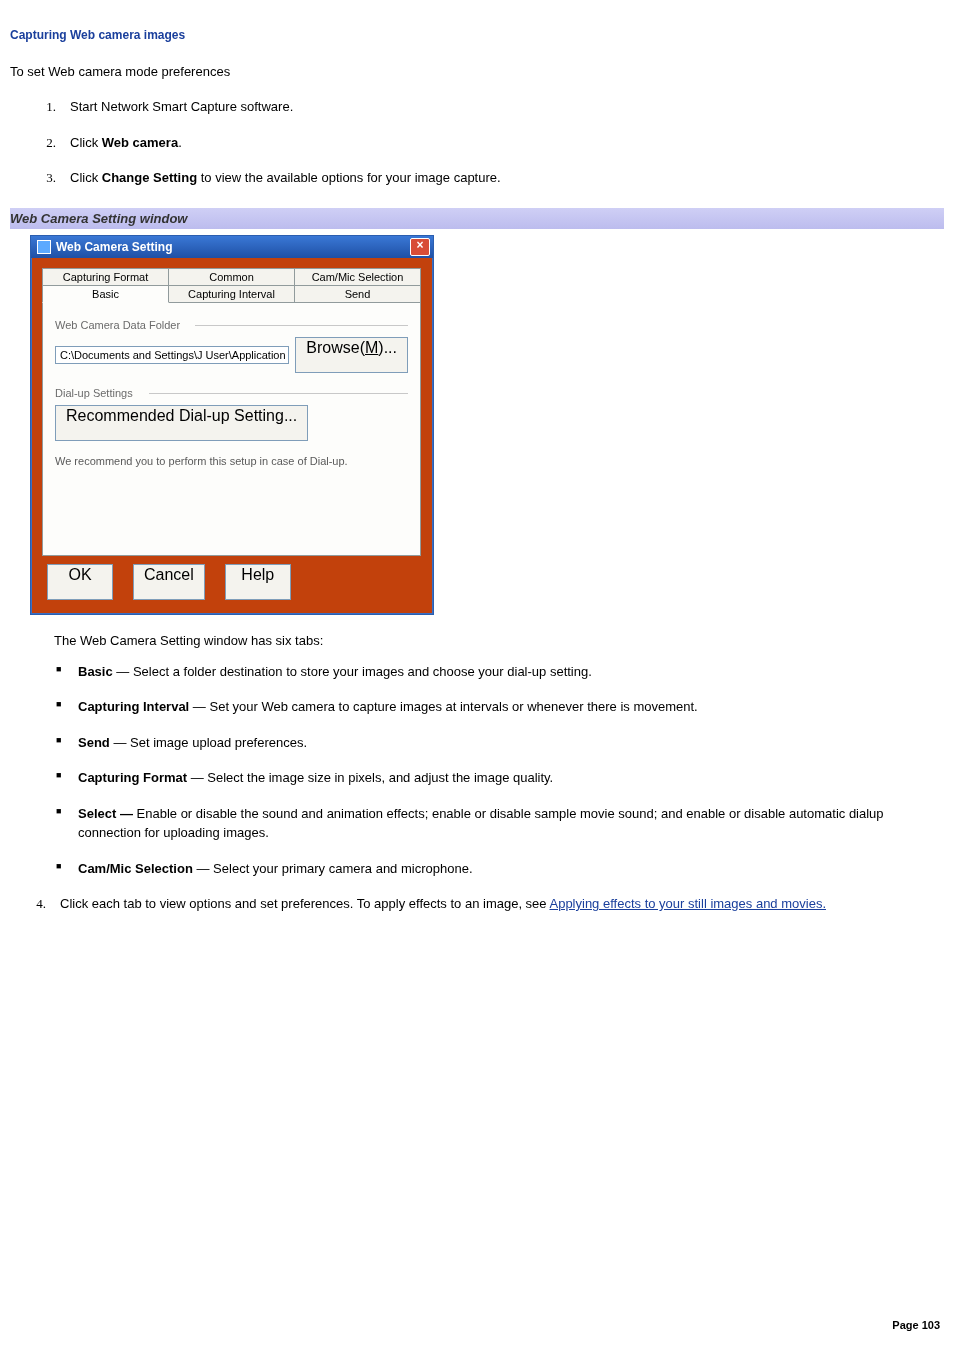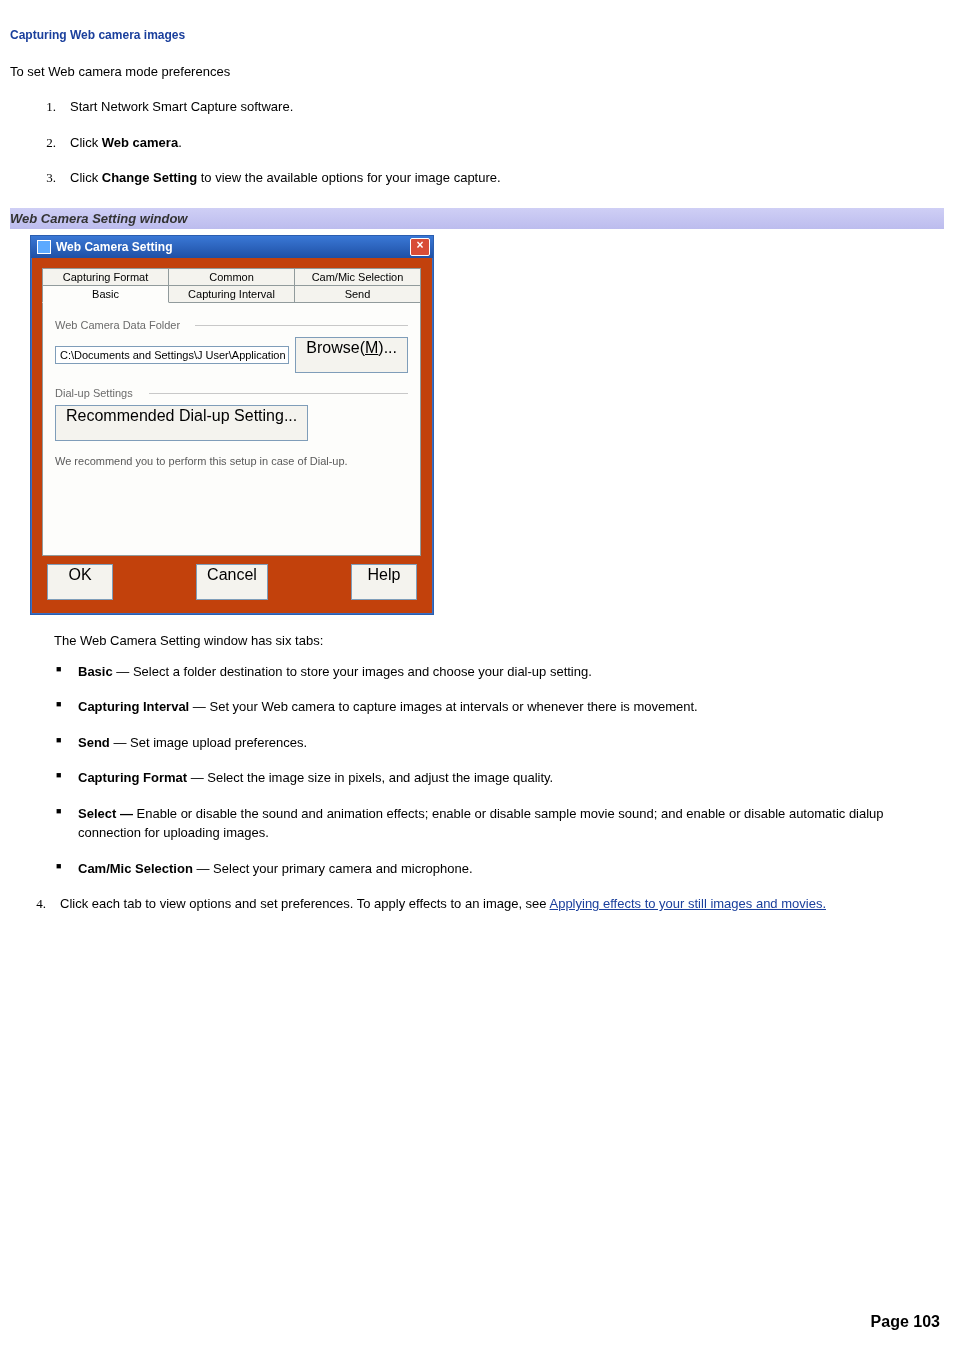--- a/index.html
+++ b/index.html
@@ -182,22 +182,22 @@
     box-sizing: border-box;
     cursor: default;
   }
   .xp-note {
     font-size: 11px;
     color: #5a5a5a;
     margin-top: 8px;
   }
   .xp-footer {
     display: flex;
-    justify-content: space-between;
-    gap: 4px;
+    justify-content: flex-start;
+    gap: 20px;
     padding: 8px 4px 4px 4px;
   }
   .xp-footer .xp-btn {
     min-width: 66px;
     text-align: center;
   }
   .after-intro {
     margin: 10px 0 14px 44px;
   }
   ul.tabs-desc {
@@ -238,21 +238,21 @@
   }
   a.doclink {
     color: #1a3f9c;
     text-decoration: underline;
     text-align: right;
   }
   .page-footer {
     position: absolute;
     bottom: 20px;
     right: 14px;
-    font-size: 16px;
+    font-size: 11px;
     font-weight: bold;
   }
   .underline { text-decoration: underline; }
 </style>
 </head>
 <body>
 
 <div class="page">
 
   <div class="h-title">Capturing Web camera images</div>

